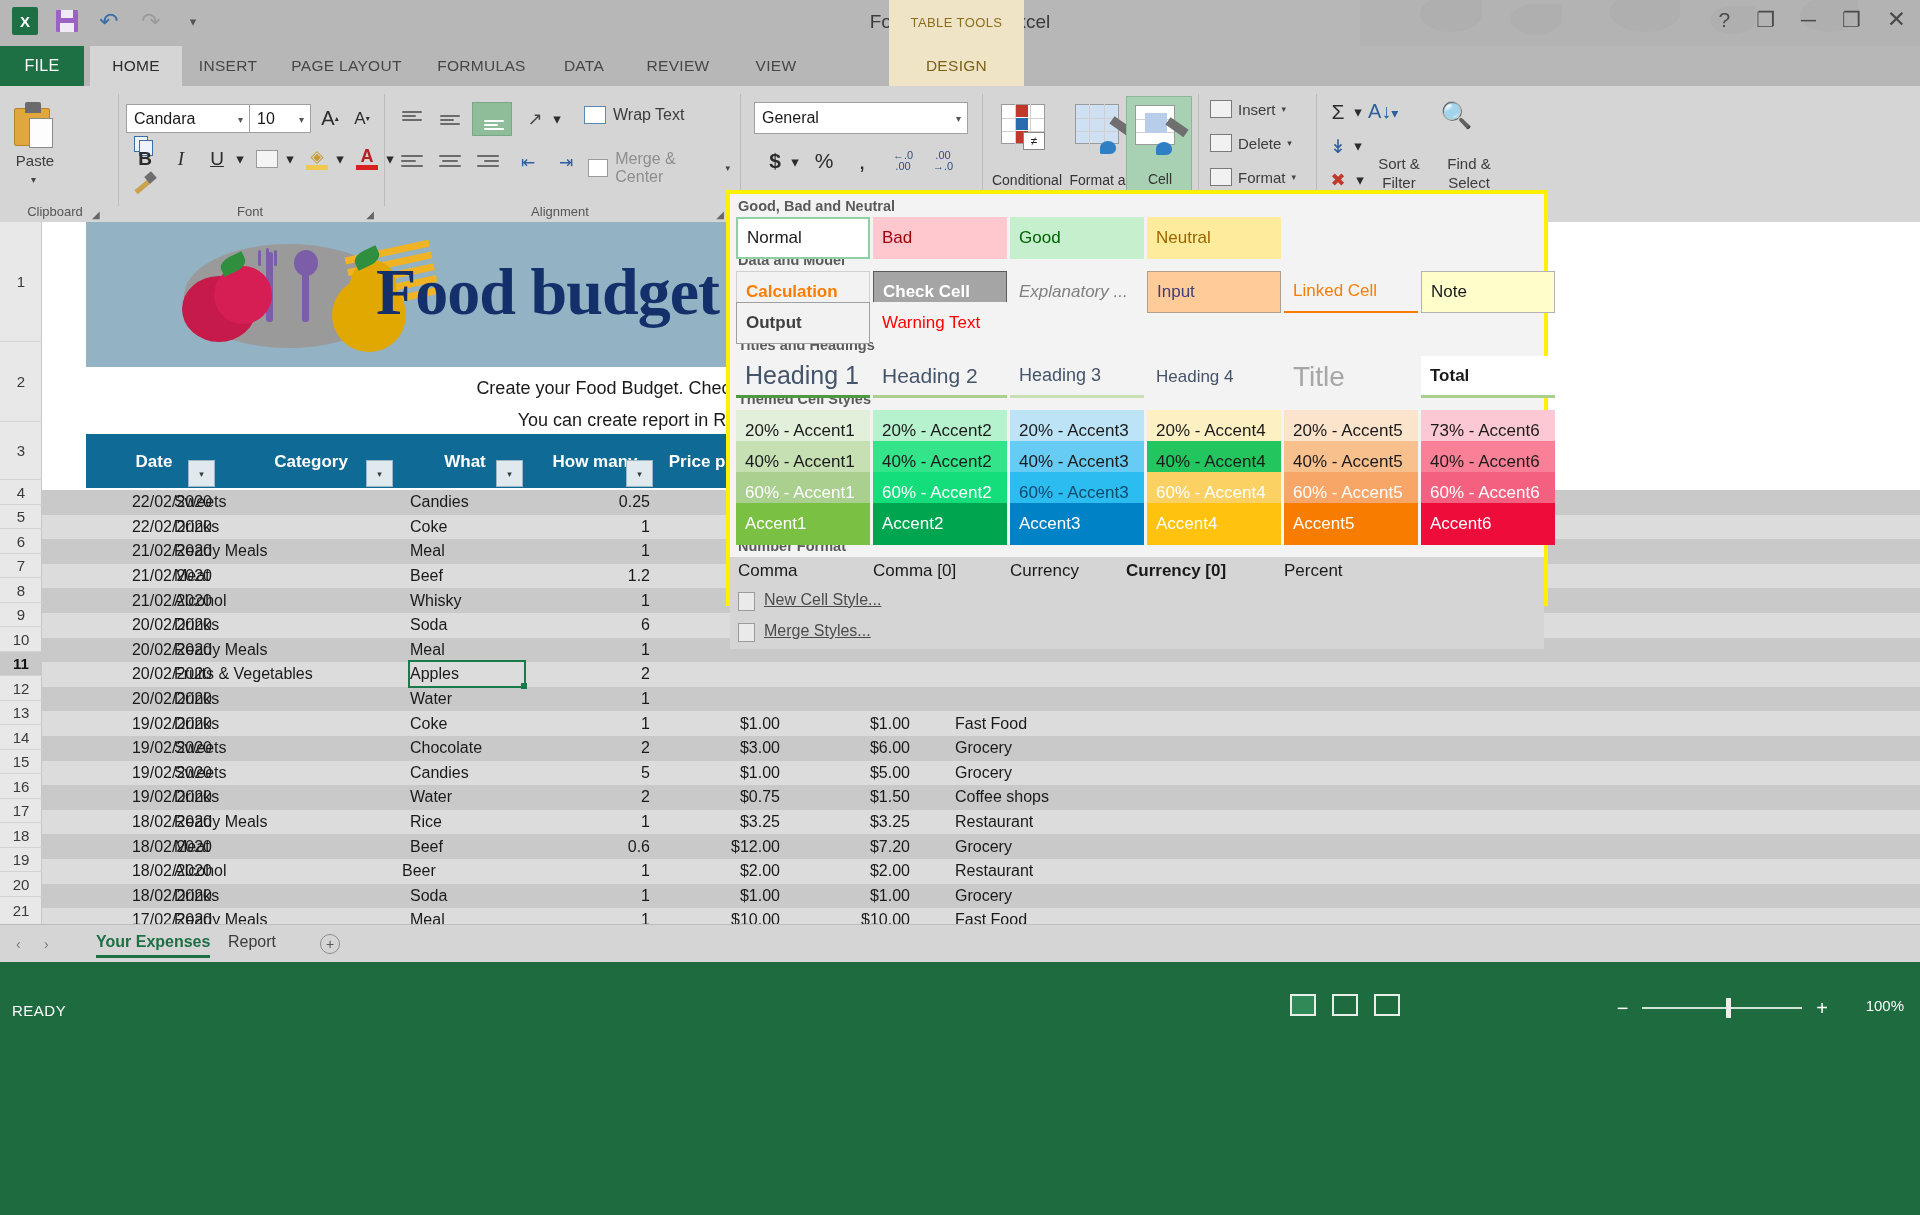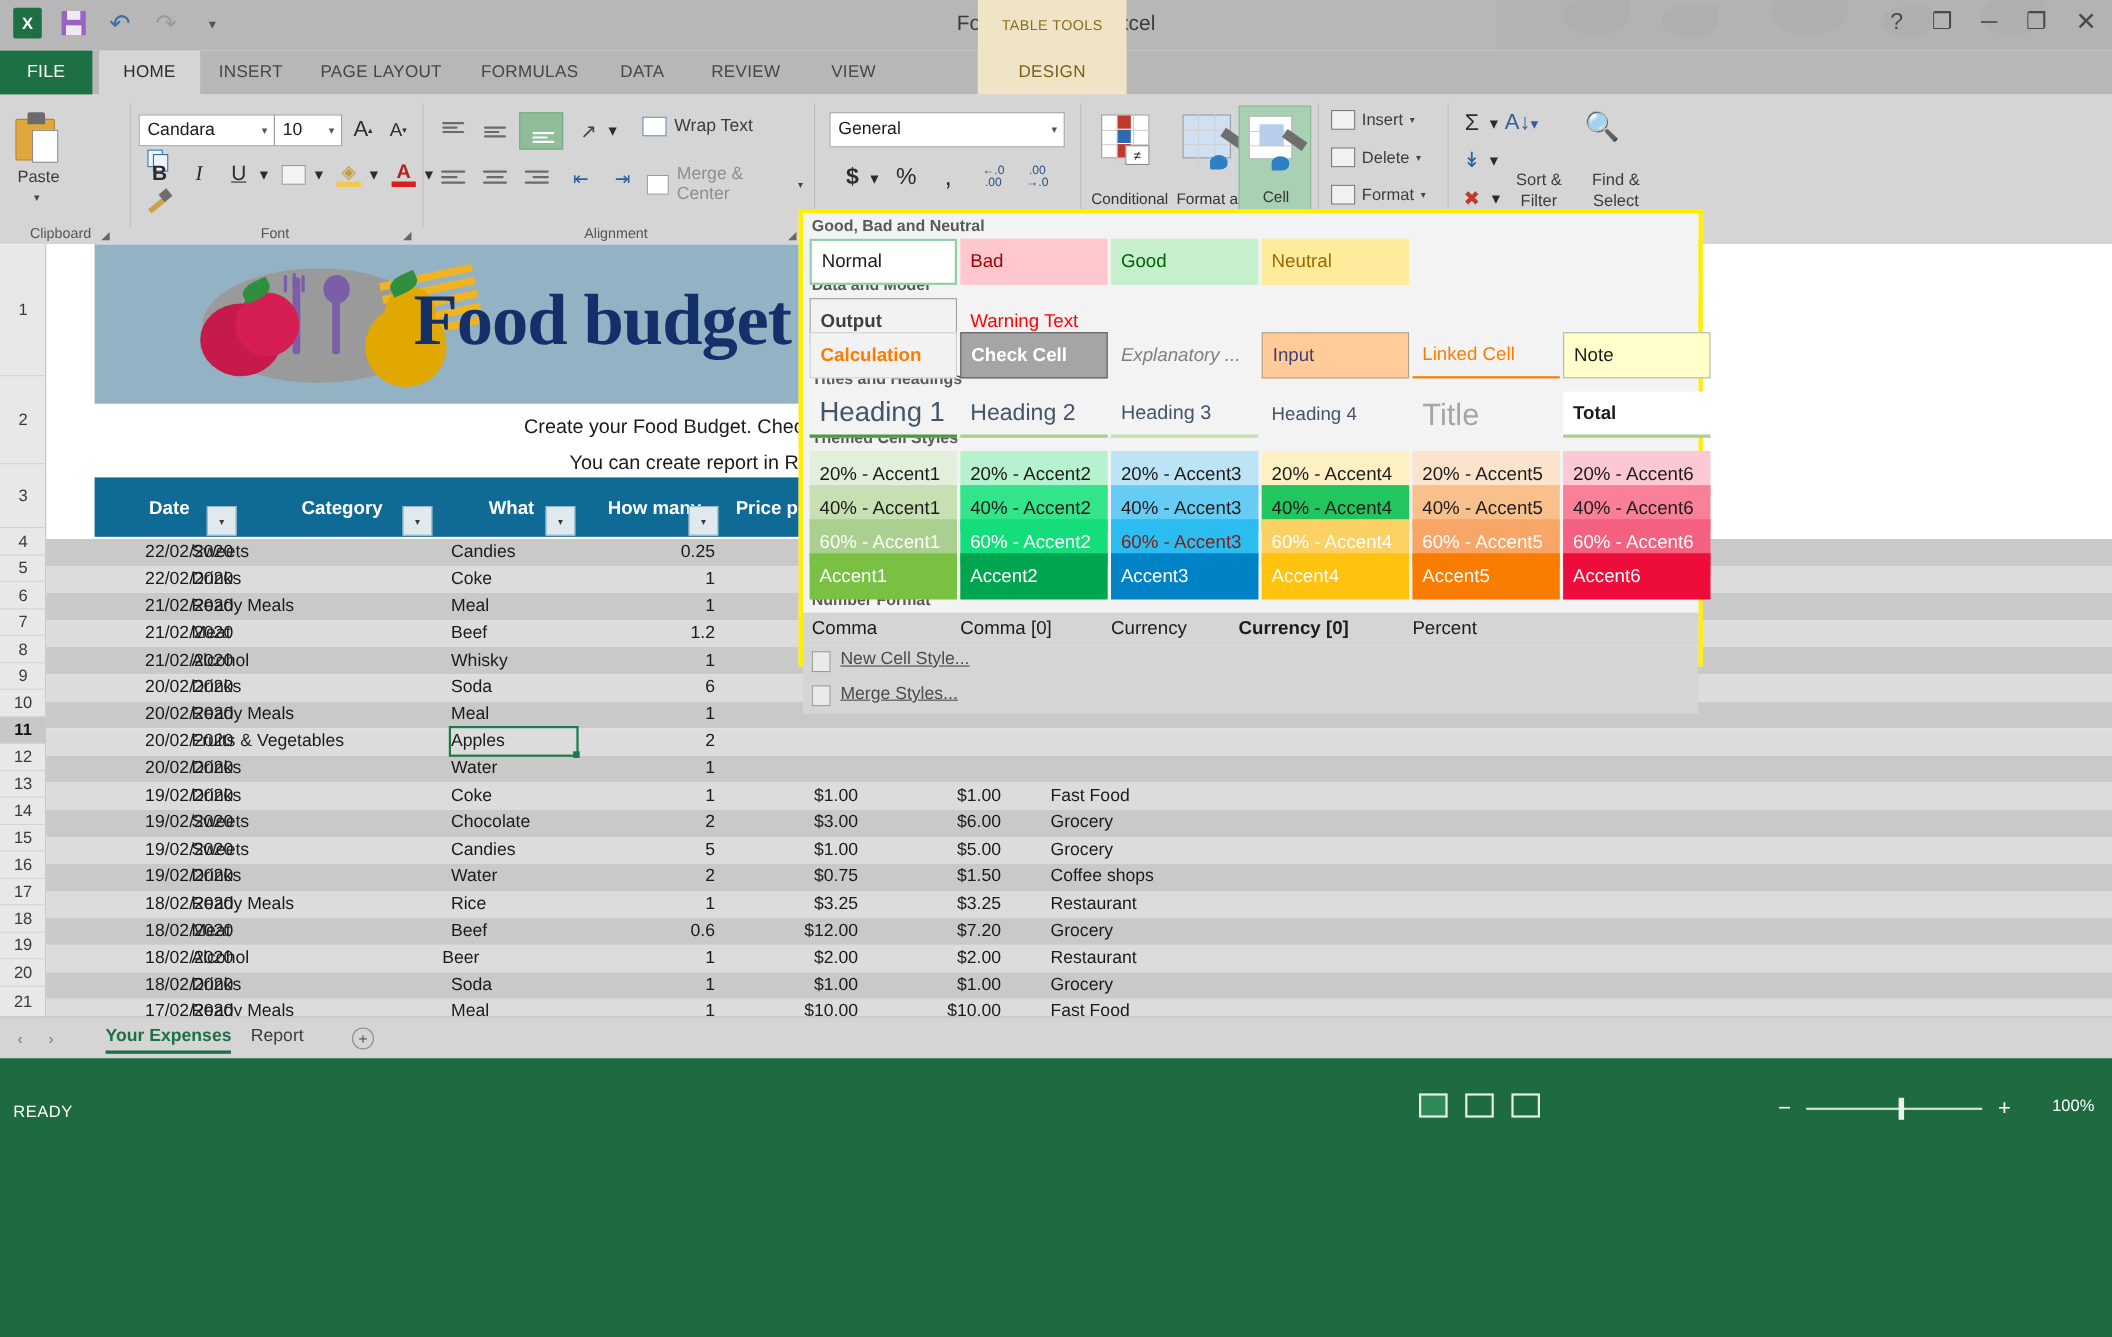--- a/index.html
+++ b/index.html
@@ -785,61 +785,61 @@
     <div id="galbody">
         <div class="gsec">Good, Bad and Neutral</div>
         <div class="grow">
           <div class="sw c0" style="background: rgb(255, 255, 255); color: rgb(26, 26, 26); border: 2px solid rgb(142, 207, 165);">Normal</div>
           <div class="sw c1" style="background: rgb(255, 199, 206); color: rgb(156, 0, 6);">Bad</div>
           <div class="sw c2" style="background: rgb(198, 239, 206); color: rgb(0, 97, 0);">Good</div>
           <div class="sw c3" style="background: rgb(255, 235, 156); color: rgb(156, 101, 0);">Neutral</div>
         </div>
         <div class="gsec">Data and Model</div>
         <div class="grow">
-          <div class="sw c0" style="background: rgb(242, 242, 242); color: rgb(63, 63, 63); border: 1px solid rgb(160, 160, 160); font-weight: bold;">Output</div>
-          <div class="sw c1" style="background: rgb(243, 243, 243); color: rgb(255, 0, 0);">Warning Text</div>
-        </div>
-        <div class="grow">
           <div class="sw c0" style="background: rgb(242, 242, 242); color: rgb(250, 125, 0); border: 1px solid rgb(208, 208, 208); font-weight: bold;">Calculation</div>
           <div class="sw c1" style="background: rgb(165, 165, 165); color: rgb(255, 255, 255); border: 1px solid rgb(90, 90, 90); font-weight: bold;">Check Cell</div>
           <div class="sw c2" style="background: rgb(243, 243, 243); color: rgb(127, 127, 127); font-style: italic;">Explanatory ...</div>
           <div class="sw c3" style="background: rgb(255, 204, 153); color: rgb(63, 63, 118); border: 1px solid rgb(176, 160, 140);">Input</div>
           <div class="sw c4" style="background: rgb(243, 243, 243); color: rgb(250, 125, 0); border-bottom: 2px solid rgb(250, 125, 0);">Linked Cell</div>
           <div class="sw c5" style="background: rgb(255, 255, 204); color: rgb(26, 26, 26); border: 1px solid rgb(178, 178, 178);">Note</div>
+        </div>
+        <div class="grow">
+          <div class="sw c0" style="background: rgb(242, 242, 242); color: rgb(63, 63, 63); border: 1px solid rgb(160, 160, 160); font-weight: bold;">Output</div>
+          <div class="sw c1" style="background: rgb(243, 243, 243); color: rgb(255, 0, 0);">Warning Text</div>
         </div>
         <div class="gsec">Titles and Headings</div>
         <div class="grow">
           <div class="sw c0" style="background: rgb(243, 243, 243); color: rgb(68, 84, 106); font-size: 25px; border-bottom: 3px solid rgb(79, 154, 65);">Heading 1</div>
           <div class="sw c1" style="background: rgb(243, 243, 243); color: rgb(68, 84, 106); font-size: 21px; border-bottom: 3px solid rgb(169, 208, 142);">Heading 2</div>
           <div class="sw c2" style="background: rgb(243, 243, 243); color: rgb(68, 84, 106); font-size: 18px; border-bottom: 3px solid rgb(198, 224, 180);">Heading 3</div>
           <div class="sw c3" style="background: rgb(243, 243, 243); color: rgb(68, 84, 106); font-size: 17px;">Heading 4</div>
           <div class="sw c4" style="background: rgb(243, 243, 243); color: rgb(166, 166, 166); font-size: 28px; text-align: center;">Title</div>
           <div class="sw c5" style="background: rgb(255, 255, 255); color: rgb(26, 26, 26); font-weight: bold; font-size: 17px; border-bottom: 3px solid rgb(169, 208, 142);">Total</div>
         </div>
         <div class="gsec">Themed Cell Styles</div>
         <div class="grow">
           <div class="sw c0" style="background: rgb(226, 239, 218); color: rgb(26, 26, 26);">20% - Accent1</div>
           <div class="sw c1" style="background: rgb(183, 242, 207); color: rgb(26, 26, 26);">20% - Accent2</div>
           <div class="sw c2" style="background: rgb(189, 227, 247); color: rgb(26, 26, 26);">20% - Accent3</div>
           <div class="sw c3" style="background: rgb(253, 241, 196); color: rgb(26, 26, 26);">20% - Accent4</div>
           <div class="sw c4" style="background: rgb(252, 227, 204); color: rgb(26, 26, 26);">20% - Accent5</div>
-          <div class="sw c5" style="background: rgb(252, 200, 211); color: rgb(26, 26, 26);">20% - Accent6</div>
+          <div class="sw c5" style="background: rgb(252, 200, 211); color: rgb(26, 26, 26);">73% - Accent6</div>
         </div>
         <div class="grow">
           <div class="sw c0" style="background: rgb(198, 224, 180); color: rgb(26, 26, 26);">40% - Accent1</div>
           <div class="sw c1" style="background: rgb(52, 228, 138); color: rgb(26, 26, 26);">40% - Accent2</div>
           <div class="sw c2" style="background: rgb(103, 204, 243); color: rgb(26, 26, 26);">40% - Accent3</div>
           <div class="sw c3" style="background: #22c55e; color: rgb(26, 26, 26);">40% - Accent4</div>
           <div class="sw c4" style="background: rgb(248, 192, 140); color: rgb(26, 26, 26);">40% - Accent5</div>
           <div class="sw c5" style="background: rgb(250, 128, 151); color: rgb(26, 26, 26);">40% - Accent6</div>
         </div>
         <div class="grow">
           <div class="sw c0" style="background: rgb(169, 208, 142); color: rgb(255, 255, 255);">60% - Accent1</div>
           <div class="sw c1" style="background: rgb(20, 221, 123); color: rgb(255, 255, 255);">60% - Accent2</div>
-          <div class="sw c2" style="background: rgb(43, 189, 240); color: #7f1d1d; text-align: right;">60% - Accent3</div>
+          <div class="sw c2" style="background: rgb(43, 189, 240); color: #0c4a6e; text-align: right;">60% - Accent3</div>
           <div class="sw c3" style="background: rgb(251, 209, 99); color: rgb(255, 255, 255);">60% - Accent4</div>
           <div class="sw c4" style="background: rgb(248, 166, 103); color: rgb(255, 255, 255);">60% - Accent5</div>
           <div class="sw c5" style="background: rgb(244, 96, 127); color: rgb(255, 255, 255);">60% - Accent6</div>
         </div>
         <div class="grow">
           <div class="sw c0" style="background: rgb(122, 193, 67); color: rgb(255, 255, 255);">Accent1</div>
           <div class="sw c1" style="background: rgb(0, 166, 79); color: rgb(255, 255, 255);">Accent2</div>
           <div class="sw c2" style="background: rgb(0, 131, 198); color: rgb(255, 255, 255);">Accent3</div>
           <div class="sw c3" style="background: rgb(255, 194, 14); color: rgb(255, 255, 255);">Accent4</div>
           <div class="sw c4" style="background: rgb(248, 124, 0); color: rgb(255, 255, 255);">Accent5</div>

